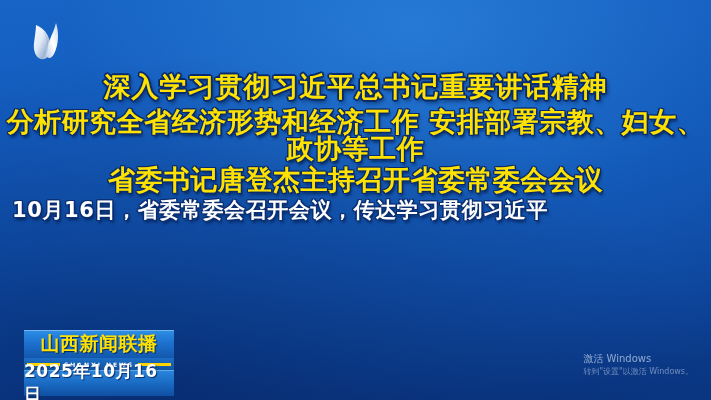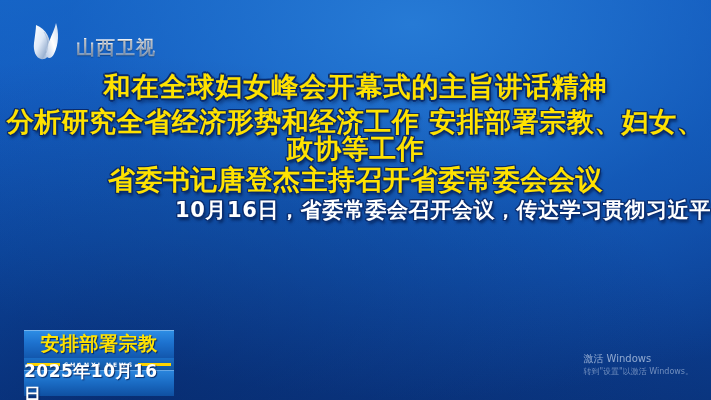--- a/index.html
+++ b/index.html
@@ -99,21 +99,21 @@
       -1.2px 0 0 #0a2b6b, 1.2px 0 0 #0a2b6b,
        1.5px 2.5px 3px rgba(2,18,60,0.7);
   }
 
   
   .body-block {
     position: absolute;
     left: 12px;
     right: 0;
     top: 196px;
-    text-align: right;
+    text-align: left;
     z-index: 4;
   }
   .body-line {
     font-size: 21px;
     font-weight: 700;
     line-height: 28px;
     color: #ffffff;
     letter-spacing: 0.6px;
     text-shadow:
       -1.2px -1.2px 0 #0b2f72, 1.2px -1.2px 0 #0b2f72,
@@ -225,38 +225,35 @@
             <stop offset="0%" stop-color="#b9cbe6"></stop>
             <stop offset="50%" stop-color="#ffffff"></stop>
             <stop offset="100%" stop-color="#c8d8ef"></stop>
           </linearGradient>
         </defs>
         <path d="M10 7 C20 11, 26 21, 24 33 C23 39, 19 42, 15 41 C10 40, 7 33, 8 25 C9 17, 10 11, 10 7 Z" fill="url(#leafGradA)"></path>
         <path d="M30 5 C33 14, 33 26, 28 36 C26 40, 23 41, 21 39 C19 37, 20 31, 23 24 C26 16, 29 10, 30 5 Z" fill="url(#leafGradB)"></path>
         <path d="M18 14 C22 20, 23 28, 20 35" stroke="#8aa4c6" stroke-width="0.8" fill="none" opacity="0.55"></path>
       </svg>
     </div>
-    <div class="logo-text">
-      <span>山西卫视</span>
-    </div>
   </div>
 
   <div class="headline-block">
-    <div class="main-title">和在全球妇女峰会开幕式的主旨讲话精神</div>
+    <div class="main-title">深入学习贯彻习近平总书记重要讲话精神</div>
     <div class="sub-title">分析研究全省经济形势和经济工作  安排部署宗教、妇女、政协等工作</div>
     <div class="sub-title">省委书记唐登杰主持召开省委常委会会议</div>
   </div>
 
   <div class="body-block">
     <div class="body-line">10月16日，省委常委会召开会议，传达学习贯彻习近平</div>
   </div>
 
   <div class="program-banner">
     <div class="banner-title-bar">
-      <span>安排部署宗教</span>
+      <span>山西新闻联播</span>
     </div>
     <div class="banner-sub-bar">
       <div class="sub-rule"></div>
       <div class="sub-en">SHANXI NEWS</div>
       <div class="sub-rule"></div>
     </div>
     <div class="banner-date-bar">
       <span>2025年10月16日</span>
     </div>
   </div>

